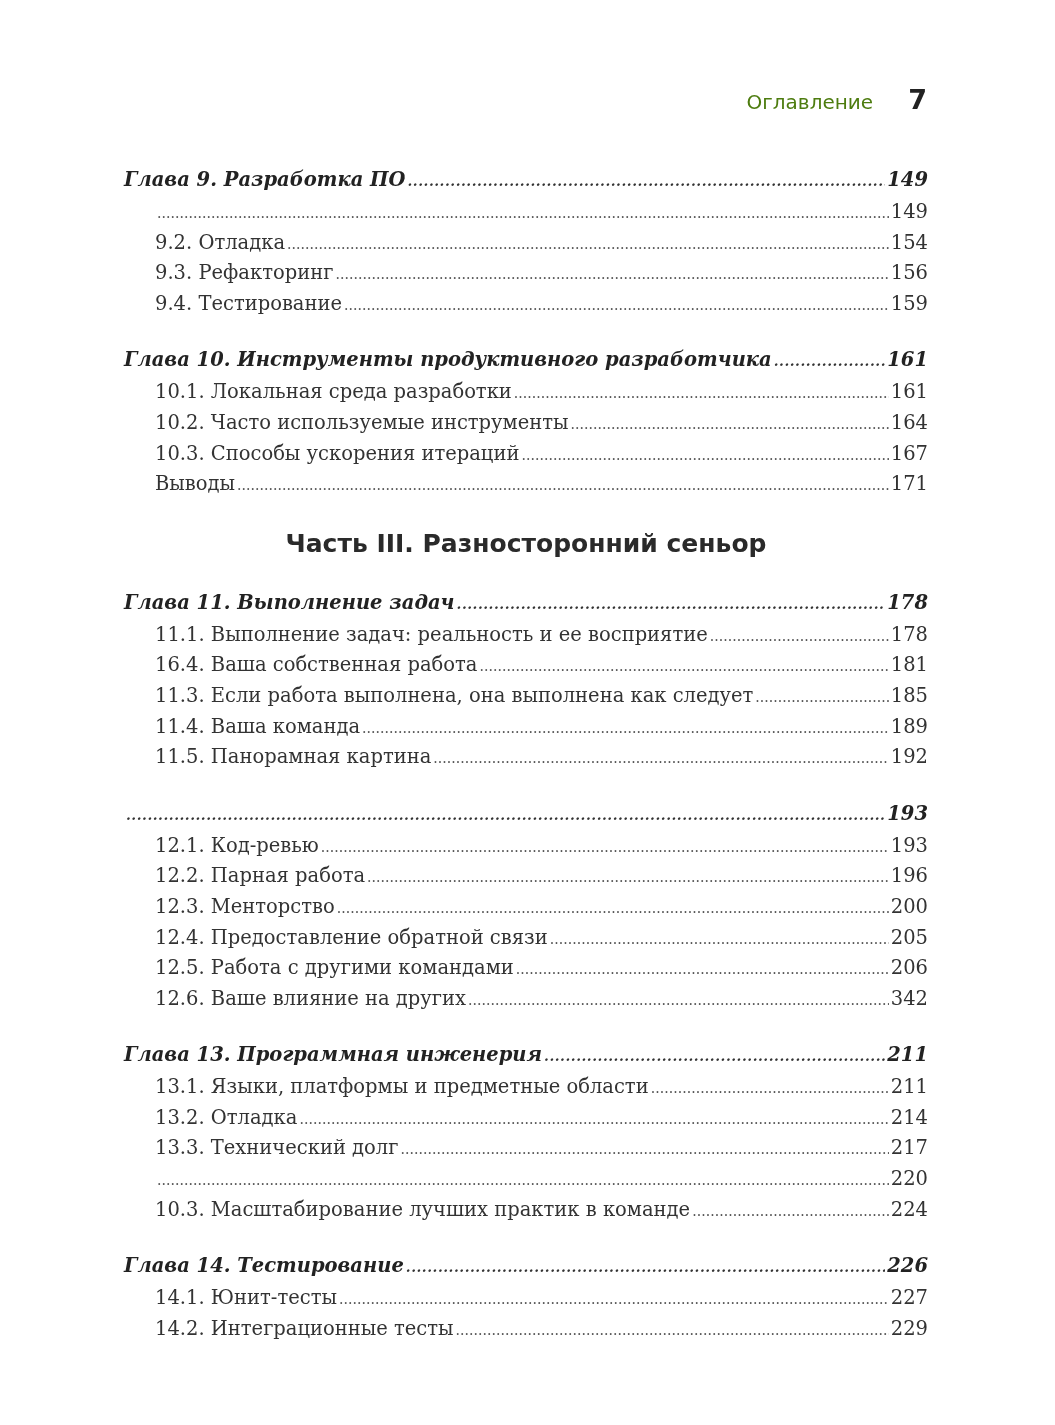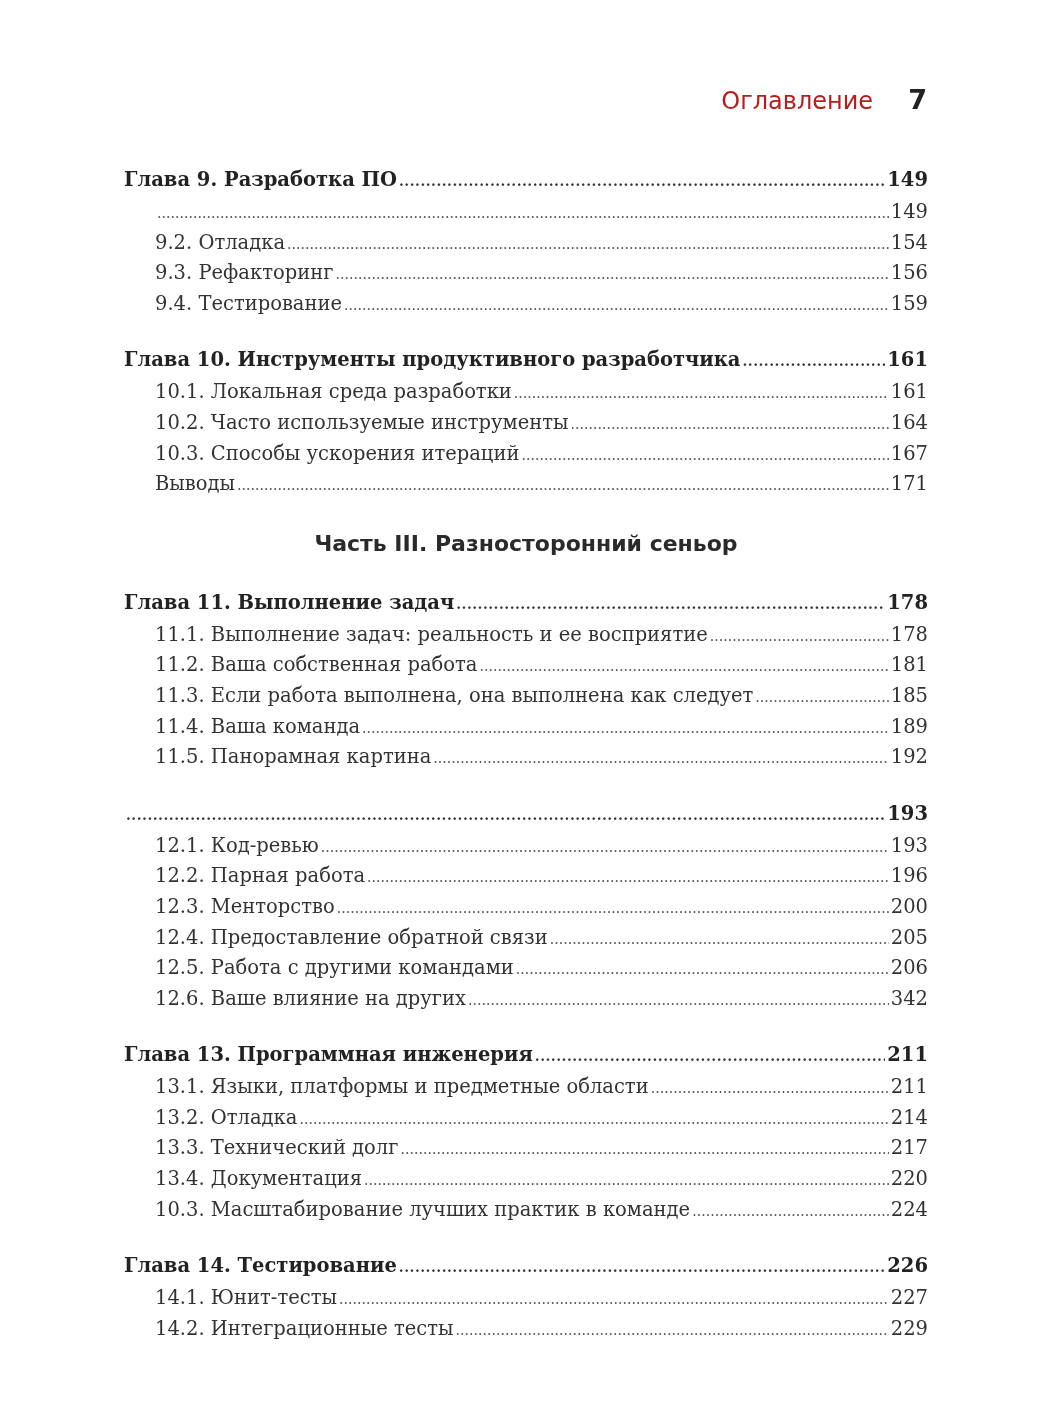--- a/index.html
+++ b/index.html
@@ -1,30 +1,30 @@
 <!DOCTYPE html>
 <html><head>
 <meta charset="utf-8">
 <style>
   html, body { margin: 0; padding: 0; background: #ffffff; }
   body { width: 1055px; height: 1425px; position: relative; overflow: hidden; color: #2b2b2b; }
   .running-head { position: absolute; top: 84px; left: 0; width: 927px; text-align: right; font-family: "DejaVu Sans", sans-serif; }
-  .running-title { font-size: 24px; color: #b91c1c; vertical-align: baseline; margin-right: 30px; }
+  .running-title { font-size: 20px; color: #4d7c0f; vertical-align: baseline; margin-right: 30px; }
   .page-num { font-size: 27px; font-weight: bold; color: #222; vertical-align: baseline; }
   .toc { position: absolute; left: 124px; width: 804px; top: 163px; font-family: "DejaVu Serif", serif; }
   .chapter { margin-bottom: 24px; }
   .row { display: flex; align-items: baseline; height: 30.6px; font-size: 19.5px; line-height: 30.6px; white-space: nowrap; }
-  .row.ch { font-weight: bold; height: 34px; line-height: 34px; font-size: 19.5px; color: #222; }
+  .row.ch { font-weight: bold; height: 34px; line-height: 34px; font-size: 19.5px; color: #222; font-style: italic; }
   .row.sec { padding-left: 31px; color: #333; }
   .row .label { flex: 0 0 auto; }
   .row .dots { flex: 1 1 auto; overflow: hidden; margin: 0 2px; font-weight: normal; color: #555; letter-spacing: 0.5px; font-size: 14px; }
   .row.ch .dots { font-weight: bold; color: #333; }
   .row .dots::before { content: ". . . . . . . . . . . . . . . . . . . . . . . . . . . . . . . . . . . . . . . . . . . . . . . . . . . . . . . . . . . . . . . . . . . . . . . . . . . . . . . . . . . . . . . . . . . . . . . . . . . . . . . . . . . . . . . . . . . . . . . . . . . . . . . . . . . . . . . . . . . . . . . . . . . . . . . . . . . . . . . . . . . . . . . . . . . . . . . . . . . . . . . . . . . . . . . . . . . "; letter-spacing: -2.2px; }
   .row .pg { flex: 0 0 auto; text-align: left; }
-  .part-title { text-align: center; font-family: "DejaVu Sans", sans-serif; font-weight: bold; font-size: 22px; color: #2a2a2a; margin: 6px 0 22px 0; height: 40px; line-height: 40px; }
+  .part-title { text-align: center; font-family: "DejaVu Sans", sans-serif; font-weight: bold; font-size: 25px; color: #2a2a2a; margin: 6px 0 22px 0; height: 40px; line-height: 40px; }
 </style>
 </head>
 <body>
 
 <div class="running-head">
   <span class="running-title">Оглавление</span>
   <span class="page-num">7</span>
 </div>
 
 <div class="toc">
@@ -90,21 +90,21 @@
           <span class="label">Глава 11. Выполнение задач</span>
           <span class="dots"></span>
           <span class="pg">178</span>
         </div>
         <div class="row sec">
           <span class="label">11.1. Выполнение задач: реальность и ее восприятие</span>
           <span class="dots"></span>
           <span class="pg">178</span>
         </div>
         <div class="row sec">
-          <span class="label">11.2. Ваша собственная работа</span>
+          <span class="label">16.4. Ваша собственная работа</span>
           <span class="dots"></span>
           <span class="pg">181</span>
         </div>
         <div class="row sec">
           <span class="label">11.3. Если работа выполнена, она выполнена как следует</span>
           <span class="dots"></span>
           <span class="pg">185</span>
         </div>
         <div class="row sec">
           <span class="label">11.4. Ваша команда</span>
@@ -168,21 +168,20 @@
           <span class="label">13.2. Отладка</span>
           <span class="dots"></span>
           <span class="pg">214</span>
         </div>
         <div class="row sec">
           <span class="label">13.3. Технический долг</span>
           <span class="dots"></span>
           <span class="pg">217</span>
         </div>
         <div class="row sec">
-          <span class="label">13.4. Документация</span>
           <span class="dots"></span>
           <span class="pg">220</span>
         </div>
         <div class="row sec">
           <span class="label">10.3. Масштабирование лучших практик в команде</span>
           <span class="dots"></span>
           <span class="pg">224</span>
         </div>
       </div>
       <div class="chapter">

